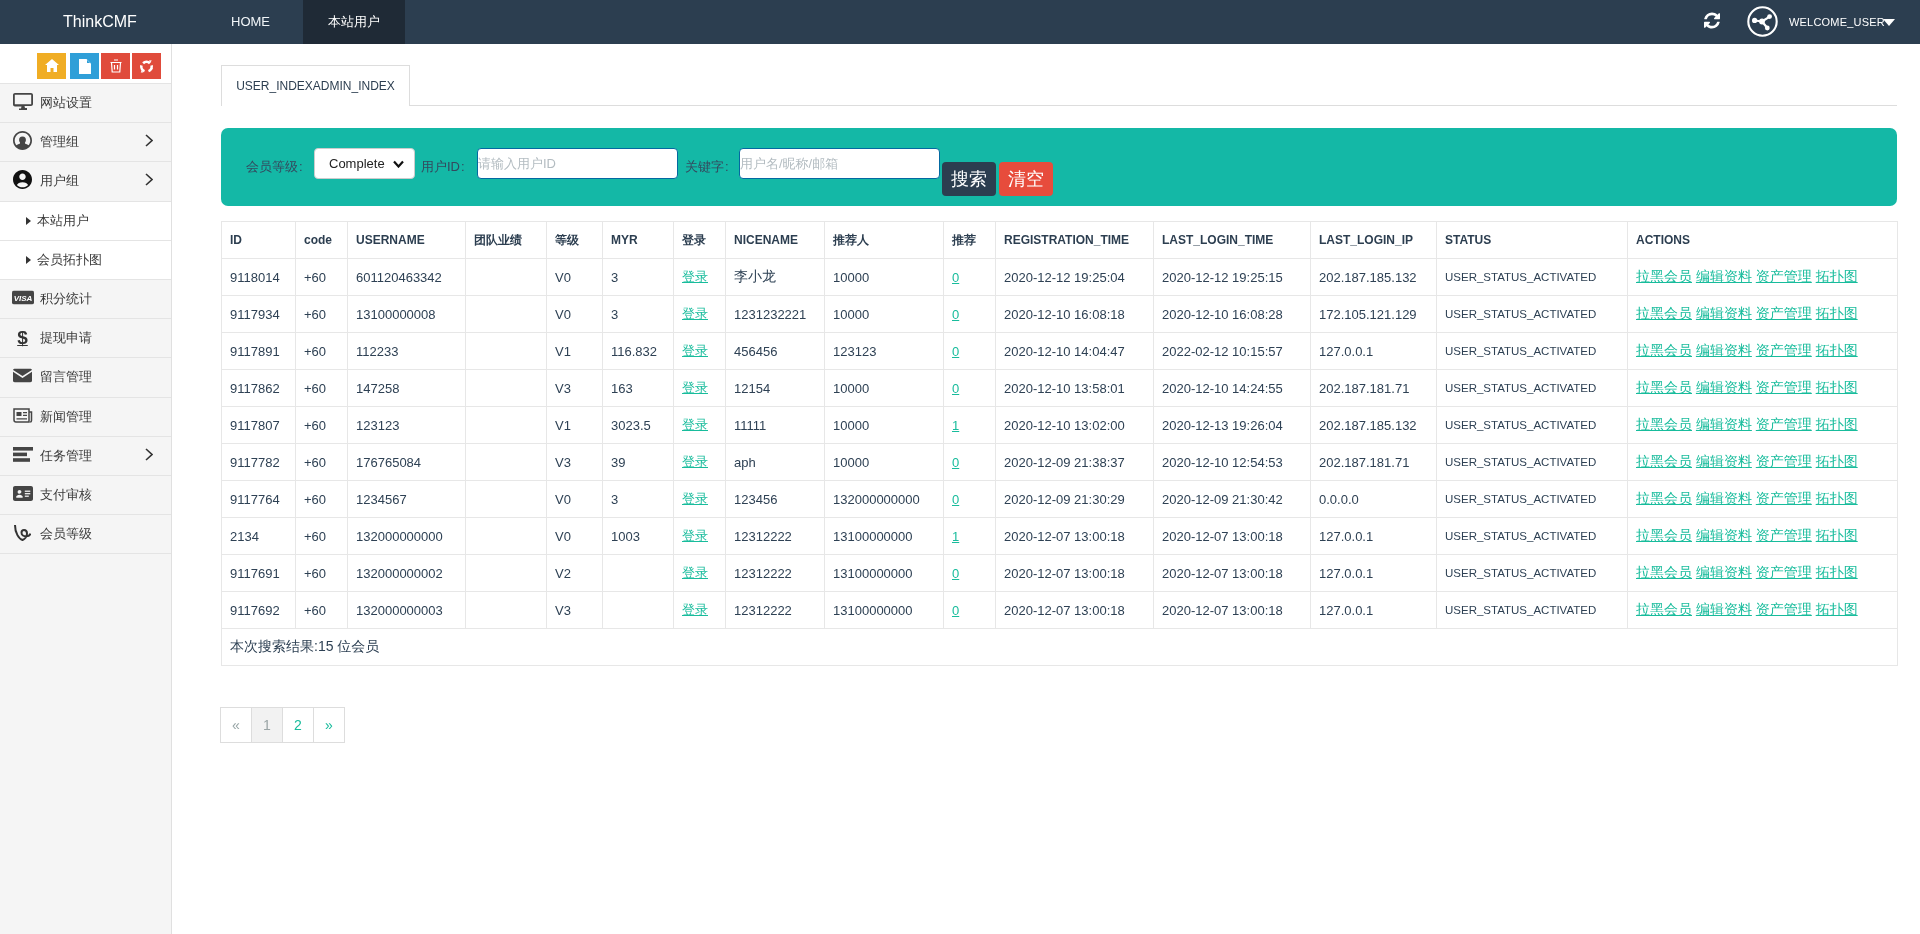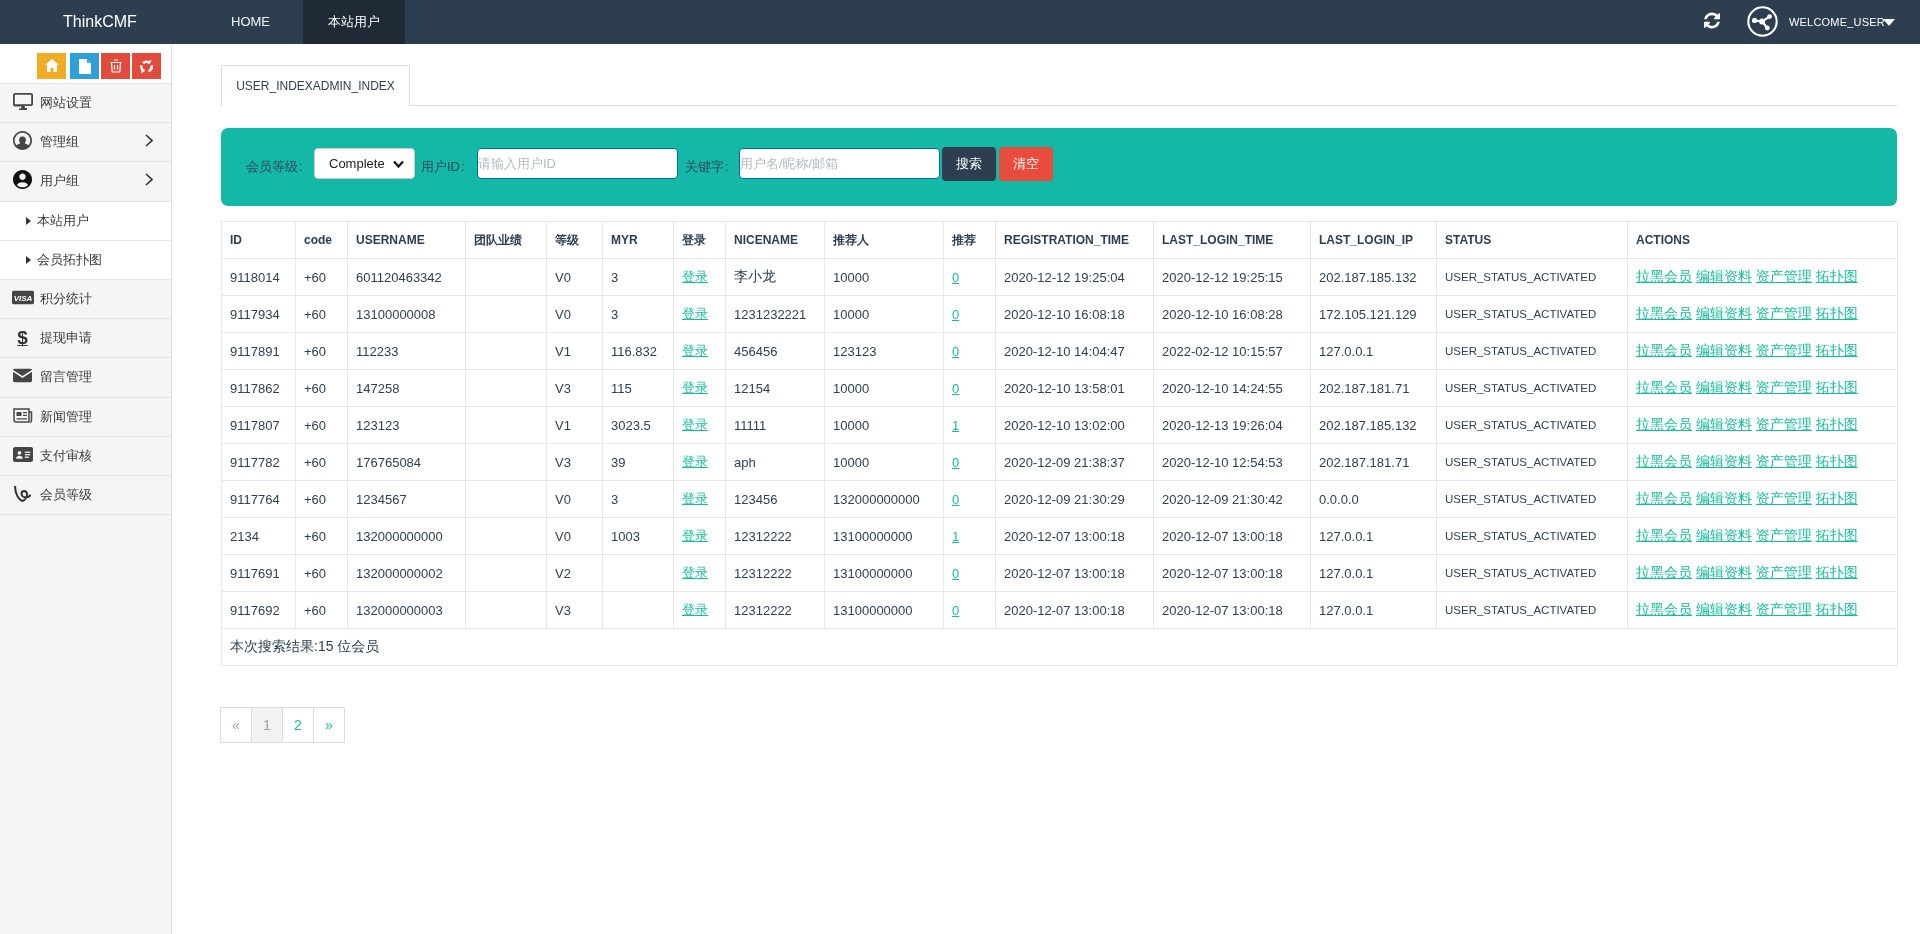--- a/index.html
+++ b/index.html
@@ -32,21 +32,21 @@
 ul.menu li.sub .txt { left:37px; }
 ul.menu li.sub .tri { position:absolute; left:26px; top:50%; transform:translateY(-50%); width:0; height:0; border-top:4px solid transparent; border-bottom:4px solid transparent; border-left:5px solid #333; }
 
 .tabbox { position:absolute; left:221px; top:65px; width:189px; height:41px; background:#fff; border:1px solid #ddd; border-bottom:none; color:#2c3e50; font-size:12px; text-align:center; line-height:41px; z-index:2; }
 .tabline { position:absolute; left:221px; top:105px; width:1676px; height:1px; background:#ddd; }
 .well { position:absolute; left:221px; top:128px; width:1676px; height:78px; background:#14b8a6; border-radius:7px; }
 .well .lab { position:absolute; top:0; line-height:78px; font-size:13px; color:#34495e; }
 .sel { position:absolute; left:93px; top:20px; width:101px; height:31px; background:#fff; border:1px solid #ccc; border-radius:4px; font-size:13px; color:#222; line-height:29px; padding-left:14px; }
 .sel svg { position:absolute; right:10px; top:11px; }
 .inp { position:absolute; top:20px; width:201px; height:31px; background:#fff; border:1px solid #0369a1; border-radius:4px; font-size:13px; color:#b3bcc1; line-height:29px; }
-.btn { position:absolute; top:19px; width:54px; height:34px; border-radius:4px; color:#fff; font-size:13px; text-align:center; line-height:34px; }
+.btn { position:absolute; top:34px; width:54px; height:34px; border-radius:4px; color:#fff; font-size:18px; text-align:center; line-height:34px; }
 .btn-s { left:721px; background:#2c3e50; }
 .btn-c { left:778px; background:#e74c3c; }
 
 table.grid { position:absolute; left:221px; top:221px; width:1676px; border-collapse:collapse; table-layout:fixed; font-size:13px; color:#2e4154; }
 table.grid th { font-size:12px; color:#2c3e50; font-weight:bold; }
 table.grid th, table.grid td { border:1px solid #e7e7e7; height:37px; padding:0 0 0 8px; text-align:left; vertical-align:middle; white-space:nowrap; overflow:hidden; }
 table.grid a { color:#18bc9c; text-decoration:underline; }
 td.st { font-size:11.5px; }
 td.act { font-size:14px; }
 td.foot { font-size:14px; }
@@ -158,20 +158,33 @@
           </svg></span>
         <span class="txt">留言管理</span>
       </li>
     <li>
         <span class="ico"><svg width="20" height="15" viewBox="0 0 20 15">
             <path fill="none" stroke="#454545" stroke-width="1.5" d="M1 1h15v13H3c-1.2 0-2-.8-2-2zM16 4h2.5v8.5c0 .8-.6 1.5-1.4 1.5"></path>
             <rect x="3.5" y="4" width="5" height="4" fill="#454545"></rect>
             <path stroke="#454545" stroke-width="1.3" d="M10 4.6h4M10 7.4h4M3.5 10.8h10.5"></path>
           </svg></span>
         <span class="txt">新闻管理</span>
+      </li>
+    <li>
+        <span class="ico"><svg width="20" height="15" viewBox="0 0 20 15">
+            <g fill="#454545">
+              <rect x="0" y="0" width="20" height="3.6"></rect>
+              <rect x="0" y="5.6" width="14" height="3.6"></rect>
+              <rect x="0" y="11.2" width="17" height="3.6"></rect>
+            </g>
+          </svg></span>
+        <span class="txt">任务管理</span>
+        <span class="chev"><svg width="8" height="13" viewBox="0 0 8 13">
+            <path fill="none" stroke="#333" stroke-width="1.6" d="M1 1l6 5.5L1 12"></path>
+          </svg></span>
       </li>
     <li>
         <span class="ico"><svg width="20" height="15" viewBox="0 0 20 15">
             <path fill="#454545" d="M2 0h16c1.1 0 2 .9 2 2v11c0 1.1-.9 2-2 2H2c-1.1 0-2-.9-2-2V2C0 .9.9 0 2 0zm4.5 8.8c-1.9 0-3 1-3.4 2.2-.1.4.2.8.6.8h5.5c.4 0 .7-.4.6-.8-.3-1.2-1.4-2.2-3.3-2.2zm0-1.1c1 0 1.9-.8 1.9-1.9S7.5 4 6.5 4s-1.9.8-1.9 1.9.9 1.8 1.9 1.8zM12 5h5.5M12 7.5h5.5M12 10h4" stroke="#fff" stroke-width="0"></path>
             <g stroke="#fff" stroke-width="1.2">
               <line x1="11.8" y1="5.2" x2="17.3" y2="5.2"></line>
               <line x1="11.8" y1="7.7" x2="17.3" y2="7.7"></line>
               <line x1="11.8" y1="10.2" x2="15.8" y2="10.2"></line>
             </g>
           </svg></span>
@@ -288,21 +301,21 @@
         <td>127.0.0.1</td>
         <td class="st">USER_STATUS_ACTIVATED</td>
         <td class="act"><a>拉黑会员</a> <a>编辑资料</a> <a>资产管理</a> <a>拓扑图</a></td>
       </tr>
 <tr>
         <td>9117862</td>
         <td>+60</td>
         <td>147258</td>
         <td></td>
         <td>V3</td>
-        <td>115</td>
+        <td>163</td>
         <td><a>登录</a></td>
         <td>12154</td>
         <td>10000</td>
         <td><a>0</a></td>
         <td>2020-12-10 13:58:01</td>
         <td>2020-12-10 14:24:55</td>
         <td>202.187.181.71</td>
         <td class="st">USER_STATUS_ACTIVATED</td>
         <td class="act"><a>拉黑会员</a> <a>编辑资料</a> <a>资产管理</a> <a>拓扑图</a></td>
       </tr>

